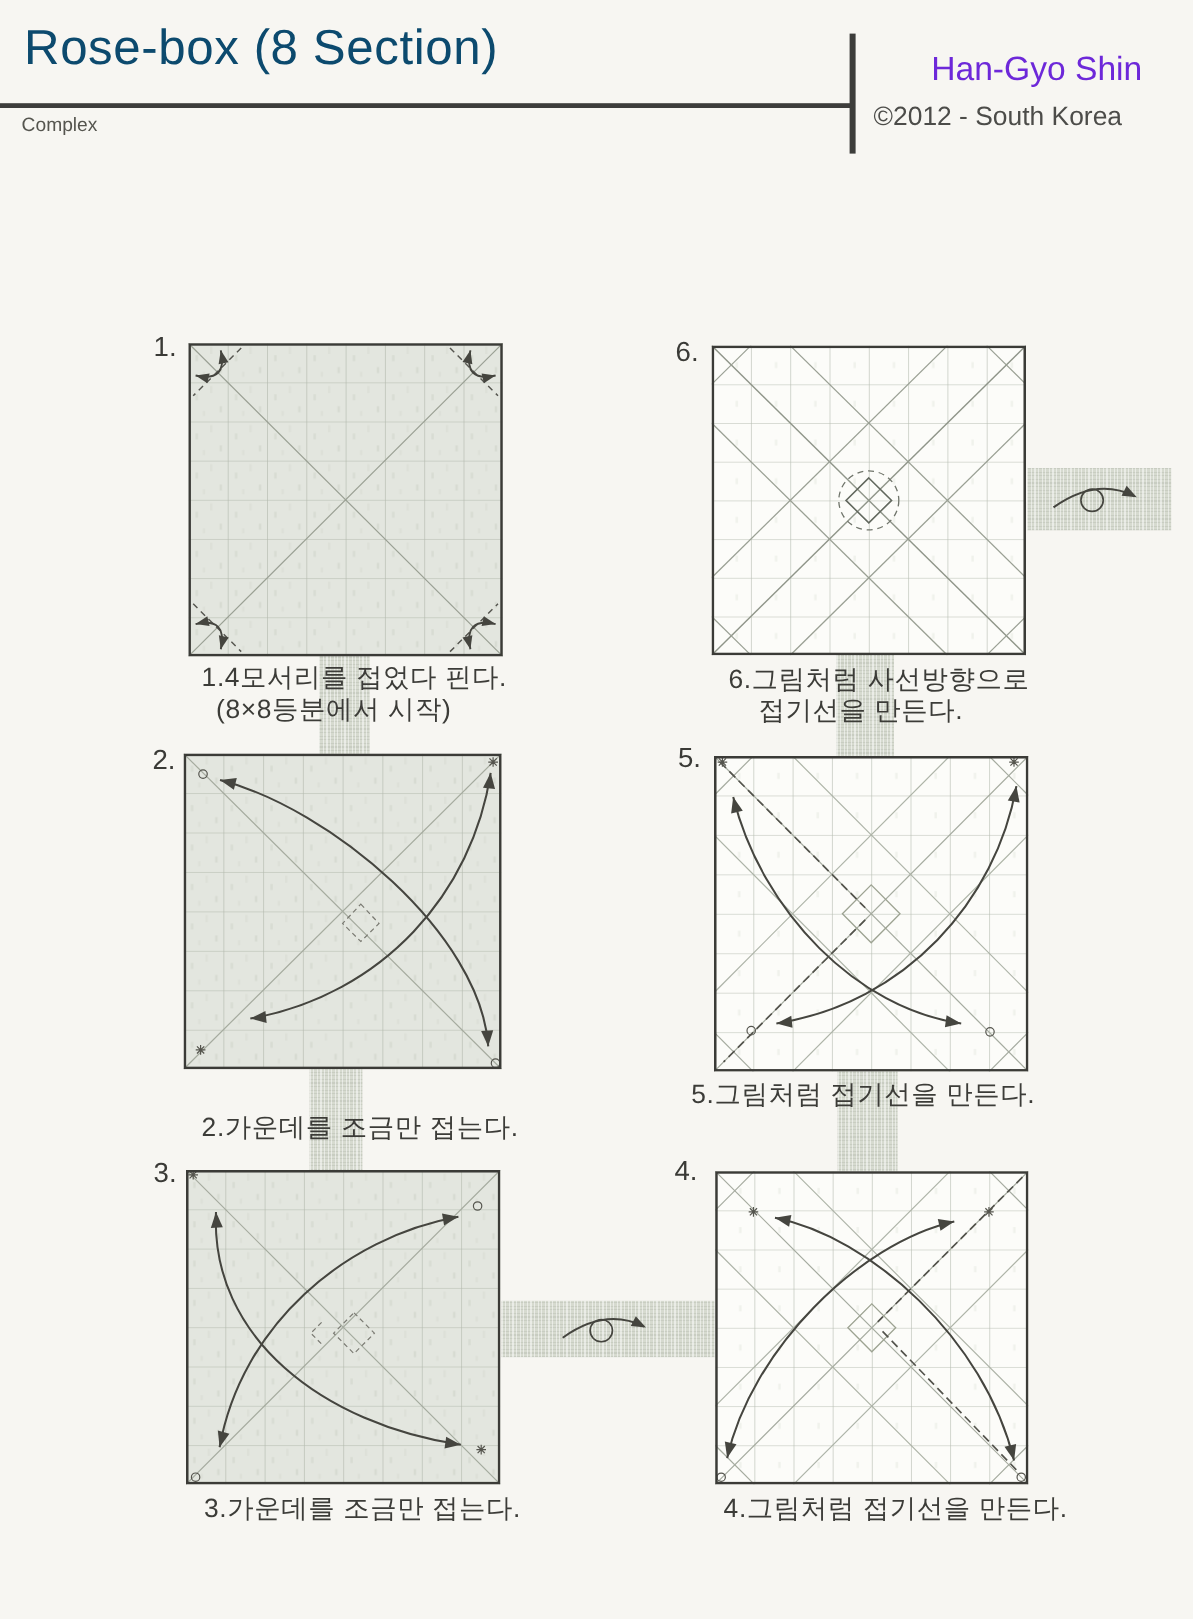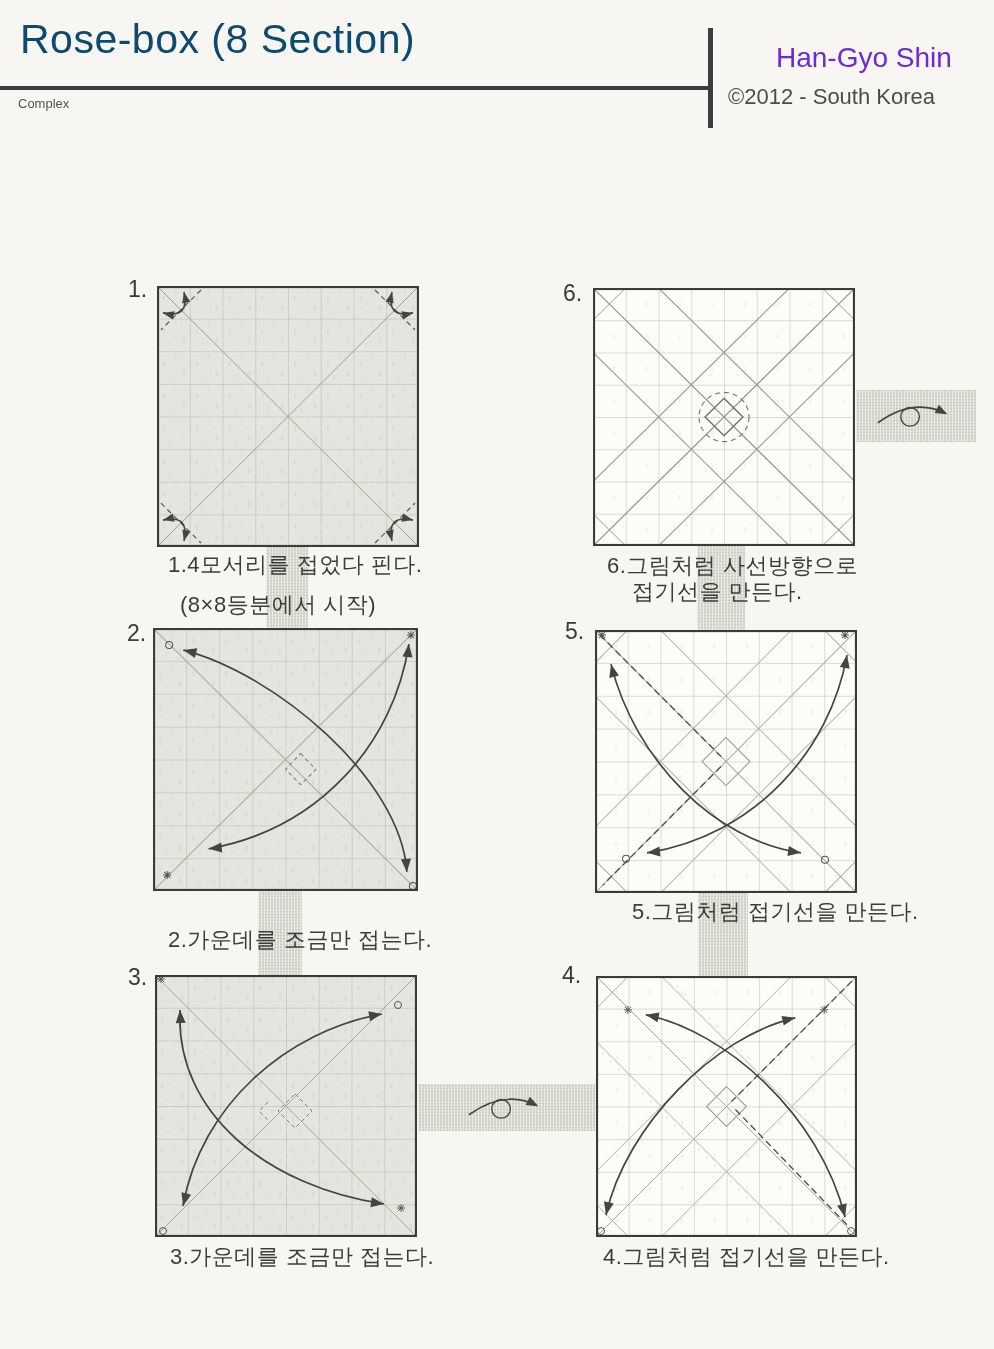--- a/index.html
+++ b/index.html
@@ -7,21 +7,21 @@
     width:994px;height:1349px;position:relative;overflow:hidden;
     background:#f7f6f2;
     font-family:"Liberation Sans", sans-serif;
     color:#3e3e3a;
   }
   .abs{position:absolute;}
   
   .title{left:20px;top:16px;font-size:41px;font-weight:500;color:#0c4a6e;letter-spacing:0.5px;z-index:3;}
   .rule{left:0;top:86px;width:710px;height:4px;background:#3d3d3b;z-index:3;}
   .vbar{left:708px;top:28px;width:5px;height:100px;background:#3d3d3b;z-index:3;}
-  .difficulty{left:18px;top:96px;font-size:13px;color:#55554f;z-index:3;}
+  .difficulty{left:18px;top:96px;font-size:16px;color:#55554f;z-index:3;}
   .author{left:728px;top:42px;font-size:28px;color:#6d28d9;z-index:3;margin-left:48px;}
   .copyright{left:728px;top:84px;font-size:22px;color:#4c4c49;z-index:3;}
   
   .band{
     background-color:#d6dacf;z-index:1;
     background-image:
       repeating-linear-gradient(90deg, rgba(255,255,255,.5) 0 1px, rgba(255,255,255,0) 1px 3px),
       repeating-linear-gradient(0deg, rgba(118,126,112,.14) 0 1px, rgba(0,0,0,0) 1px 3px);
   }
   .bandA{left:266px;top:542px;width:42px;height:90px;}
@@ -34,23 +34,23 @@
   
   .diagram{z-index:2;}
   .steplabel{font-size:23px;color:#3a3a36;z-index:3;font-weight:500;}
   .caption{font-size:22px;color:#3c3c38;letter-spacing:0.5px;white-space:nowrap;z-index:3;}
   .lab1{left:128px;top:276px;} .d1{left:157px;top:286px;width:262px;height:261px;}
   .lab6{left:563px;top:280px;} .d6{left:593px;top:288px;width:262px;height:258px;}
   .lab2{left:127px;top:620px;} .d2{left:153px;top:628px;width:265px;height:263px;}
   .lab5{left:565px;top:618px;} .d5{left:595px;top:630px;width:262px;height:263px;}
   .lab3{left:128px;top:964px;} .d3{left:155px;top:975px;width:262px;height:262px;}
   .lab4{left:562px;top:962px;} .d4{left:596px;top:976px;width:261px;height:261px;}
-  .cap1a{left:168px;top:550px;} .cap1b{left:180px;top:576px;margin-top:14px;}
+  .cap1a{left:168px;top:550px;} .cap1b{left:180px;top:576px;}
   .cap6a{left:607px;top:551px;text-align:right;} .cap6b{left:632px;top:577px;}
-  .cap2{left:168px;top:897px;margin-top:28px;}  .cap5{left:632px;top:897px;}
+  .cap2{left:168px;top:897px;margin-top:28px;}  .cap5{left:576px;top:897px;}
   .cap3{left:170px;top:1242px;} .cap4{left:579px;top:1242px;margin-left:24px;}
 </style>
 </head>
 <body>
 
 <svg width="0" height="0" style="position:absolute" aria-hidden="true">
   <defs>
     <pattern id="texGrid" width="32.75" height="32.75" patternUnits="userSpaceOnUse">
       <rect width="32.75" height="32.75" fill="#e3e6df"></rect>
       <rect x="6" y="10" width="2" height="5" fill="#d8dcd3"></rect>

